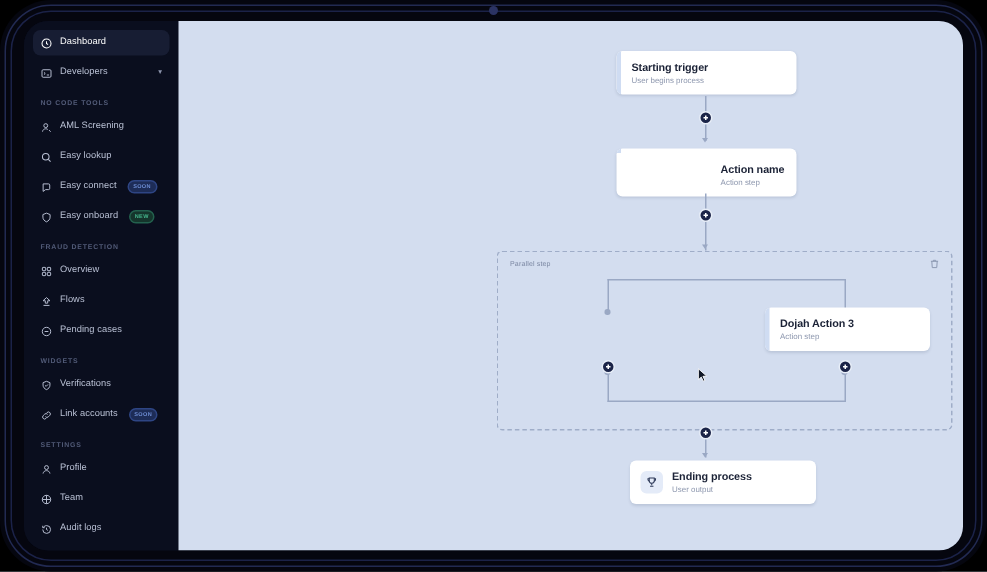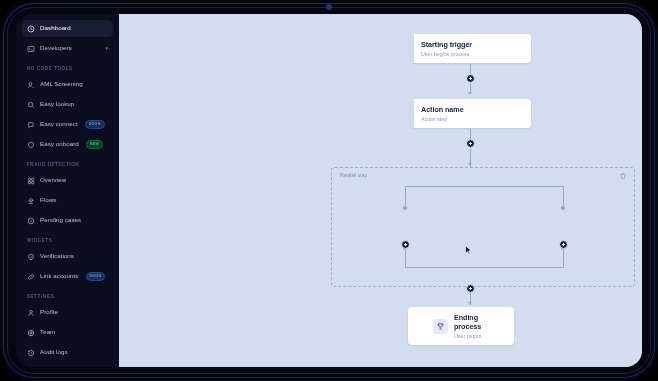--- a/index.html
+++ b/index.html
@@ -427,21 +427,21 @@
             <div class="node-title">Starting trigger</div>
             <div class="node-sub">User begins process</div>
           </div>
         </div>
       </div>
 
       <div class="conn-line conn-v" style="left:351px; top:50px; height:30px;"></div>
       <div class="plus-btn" style="left:347px; top:60px;"></div>
       <div class="arrow-head" style="left:349px; top:78px;"></div>
 
-      <div class="node" style="left:292px; top:85px; width:120px;">
+      <div class="node" style="left:292px; top:85px; width:120px;flex-direction:column;">
         <div class="node-accent"></div>
         <div class="node-body">
           <div>
             <div class="node-title">Action name</div>
             <div class="node-sub">Action step</div>
           </div>
         </div>
       </div>
 
       <div class="conn-line conn-v" style="left:351px; top:115px; height:38px;"></div>
@@ -466,26 +466,35 @@
         <div class="branch-line" style="left:73px; top:80px; width:1px; height:20px;"></div>
         <div class="branch-line" style="left:231px; top:80px; width:1px; height:20px;"></div>
         <div class="port-dot" style="left:71px; top:78px;"></div>
         <div class="port-dot" style="left:229px; top:78px;"></div>
 
         <div class="plus-btn" style="left:69px; top:72px;"></div>
         <div class="plus-btn" style="left:227px; top:72px;"></div>
       </div>
 
 
+      <div class="node" style="left:391px; top:191px; width:110px;">
+        <div class="node-accent"></div>
+        <div class="node-body">
+          <div>
+            <div class="node-title">Dojah Action 3</div>
+            <div class="node-sub">Action step</div>
+          </div>
+        </div>
+      </div>
 
       <div class="conn-line conn-v" style="left:351px; top:273px; height:18px;"></div>
       <div class="plus-btn" style="left:347px; top:270px;"></div>
       <div class="arrow-head" style="left:349px; top:288px;"></div>
 
-      <div class="node" style="left:289px; top:293px; width:106px;padding-left:18px;">
+      <div class="node" style="left:301px; top:293px; width:124px;">
         <div class="node-body">
           <div class="trophy-box">
             <svg viewBox="0 0 16 16" width="9" height="9" fill="none" stroke="#2c3857" stroke-width="1.2">
               <path d="M5 3h6v3.2a3 3 0 01-6 0V3z"></path>
               <path d="M5 3.8H3.5v1a1.9 1.9 0 001.9 1.9M11 3.8h1.5v1a1.9 1.9 0 01-1.9 1.9"></path>
               <path d="M8 9.3v2.2M6 12.6h4"></path>
             </svg>
           </div>
           <div>
             <div class="node-title">Ending process</div>

